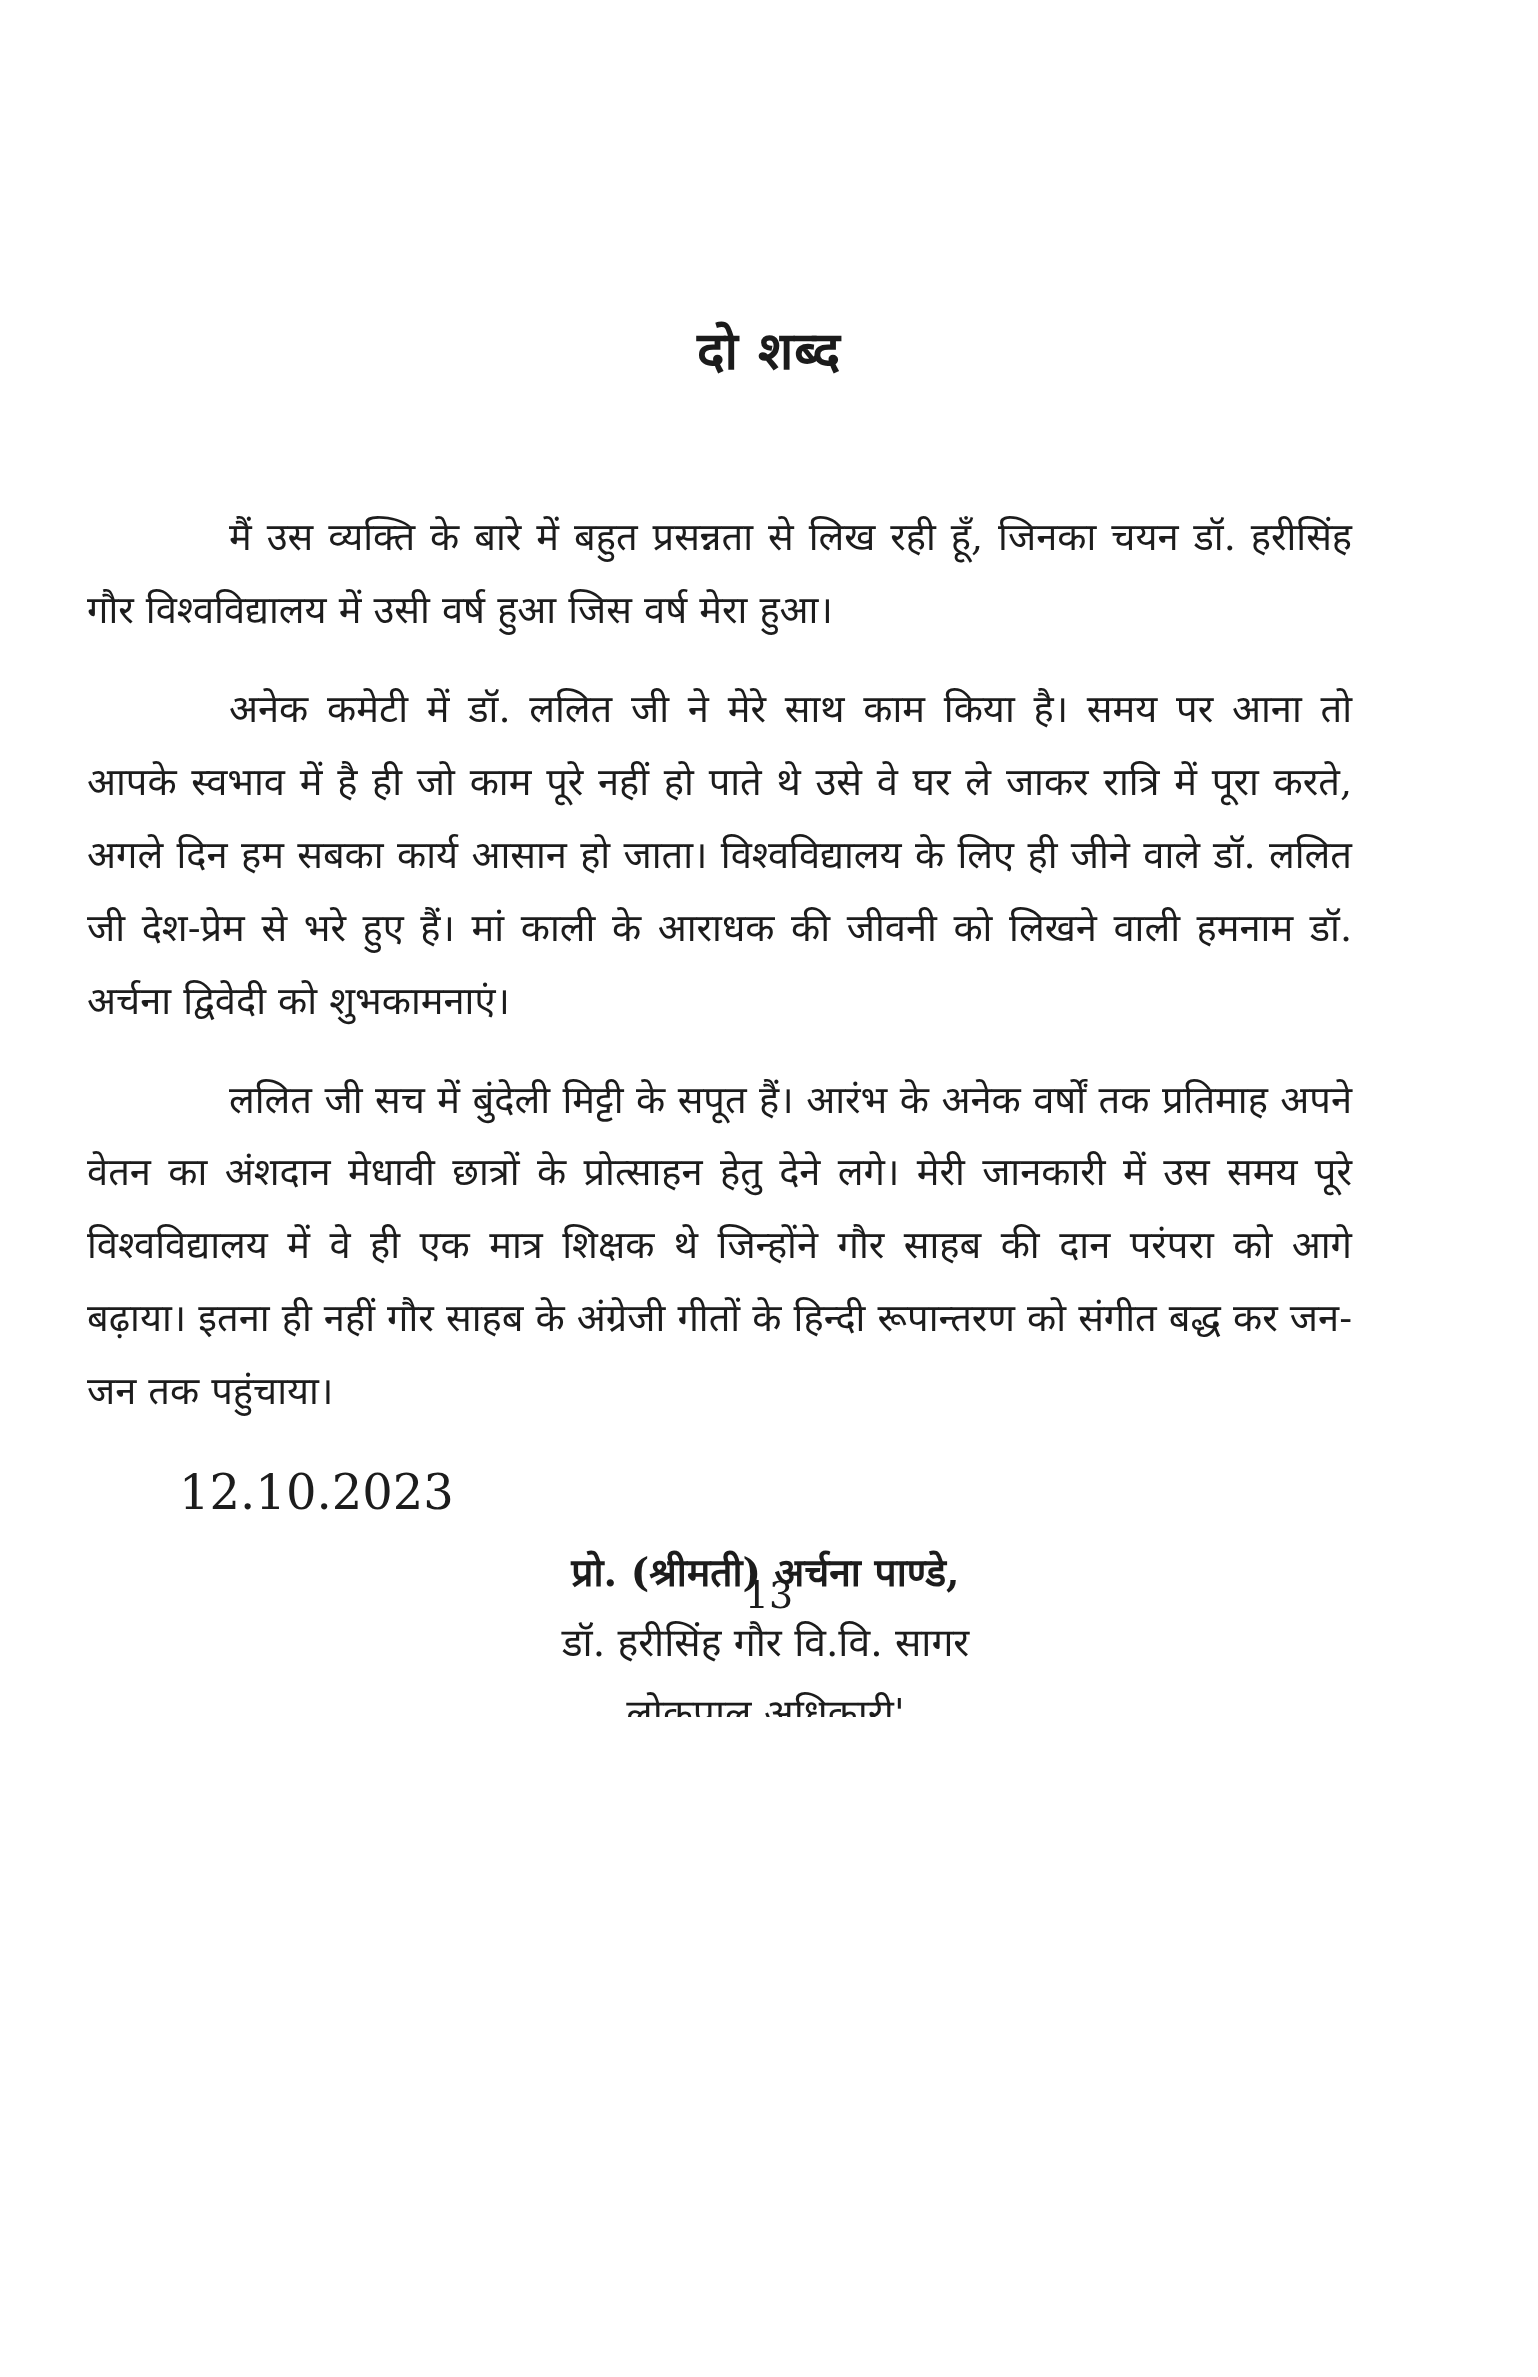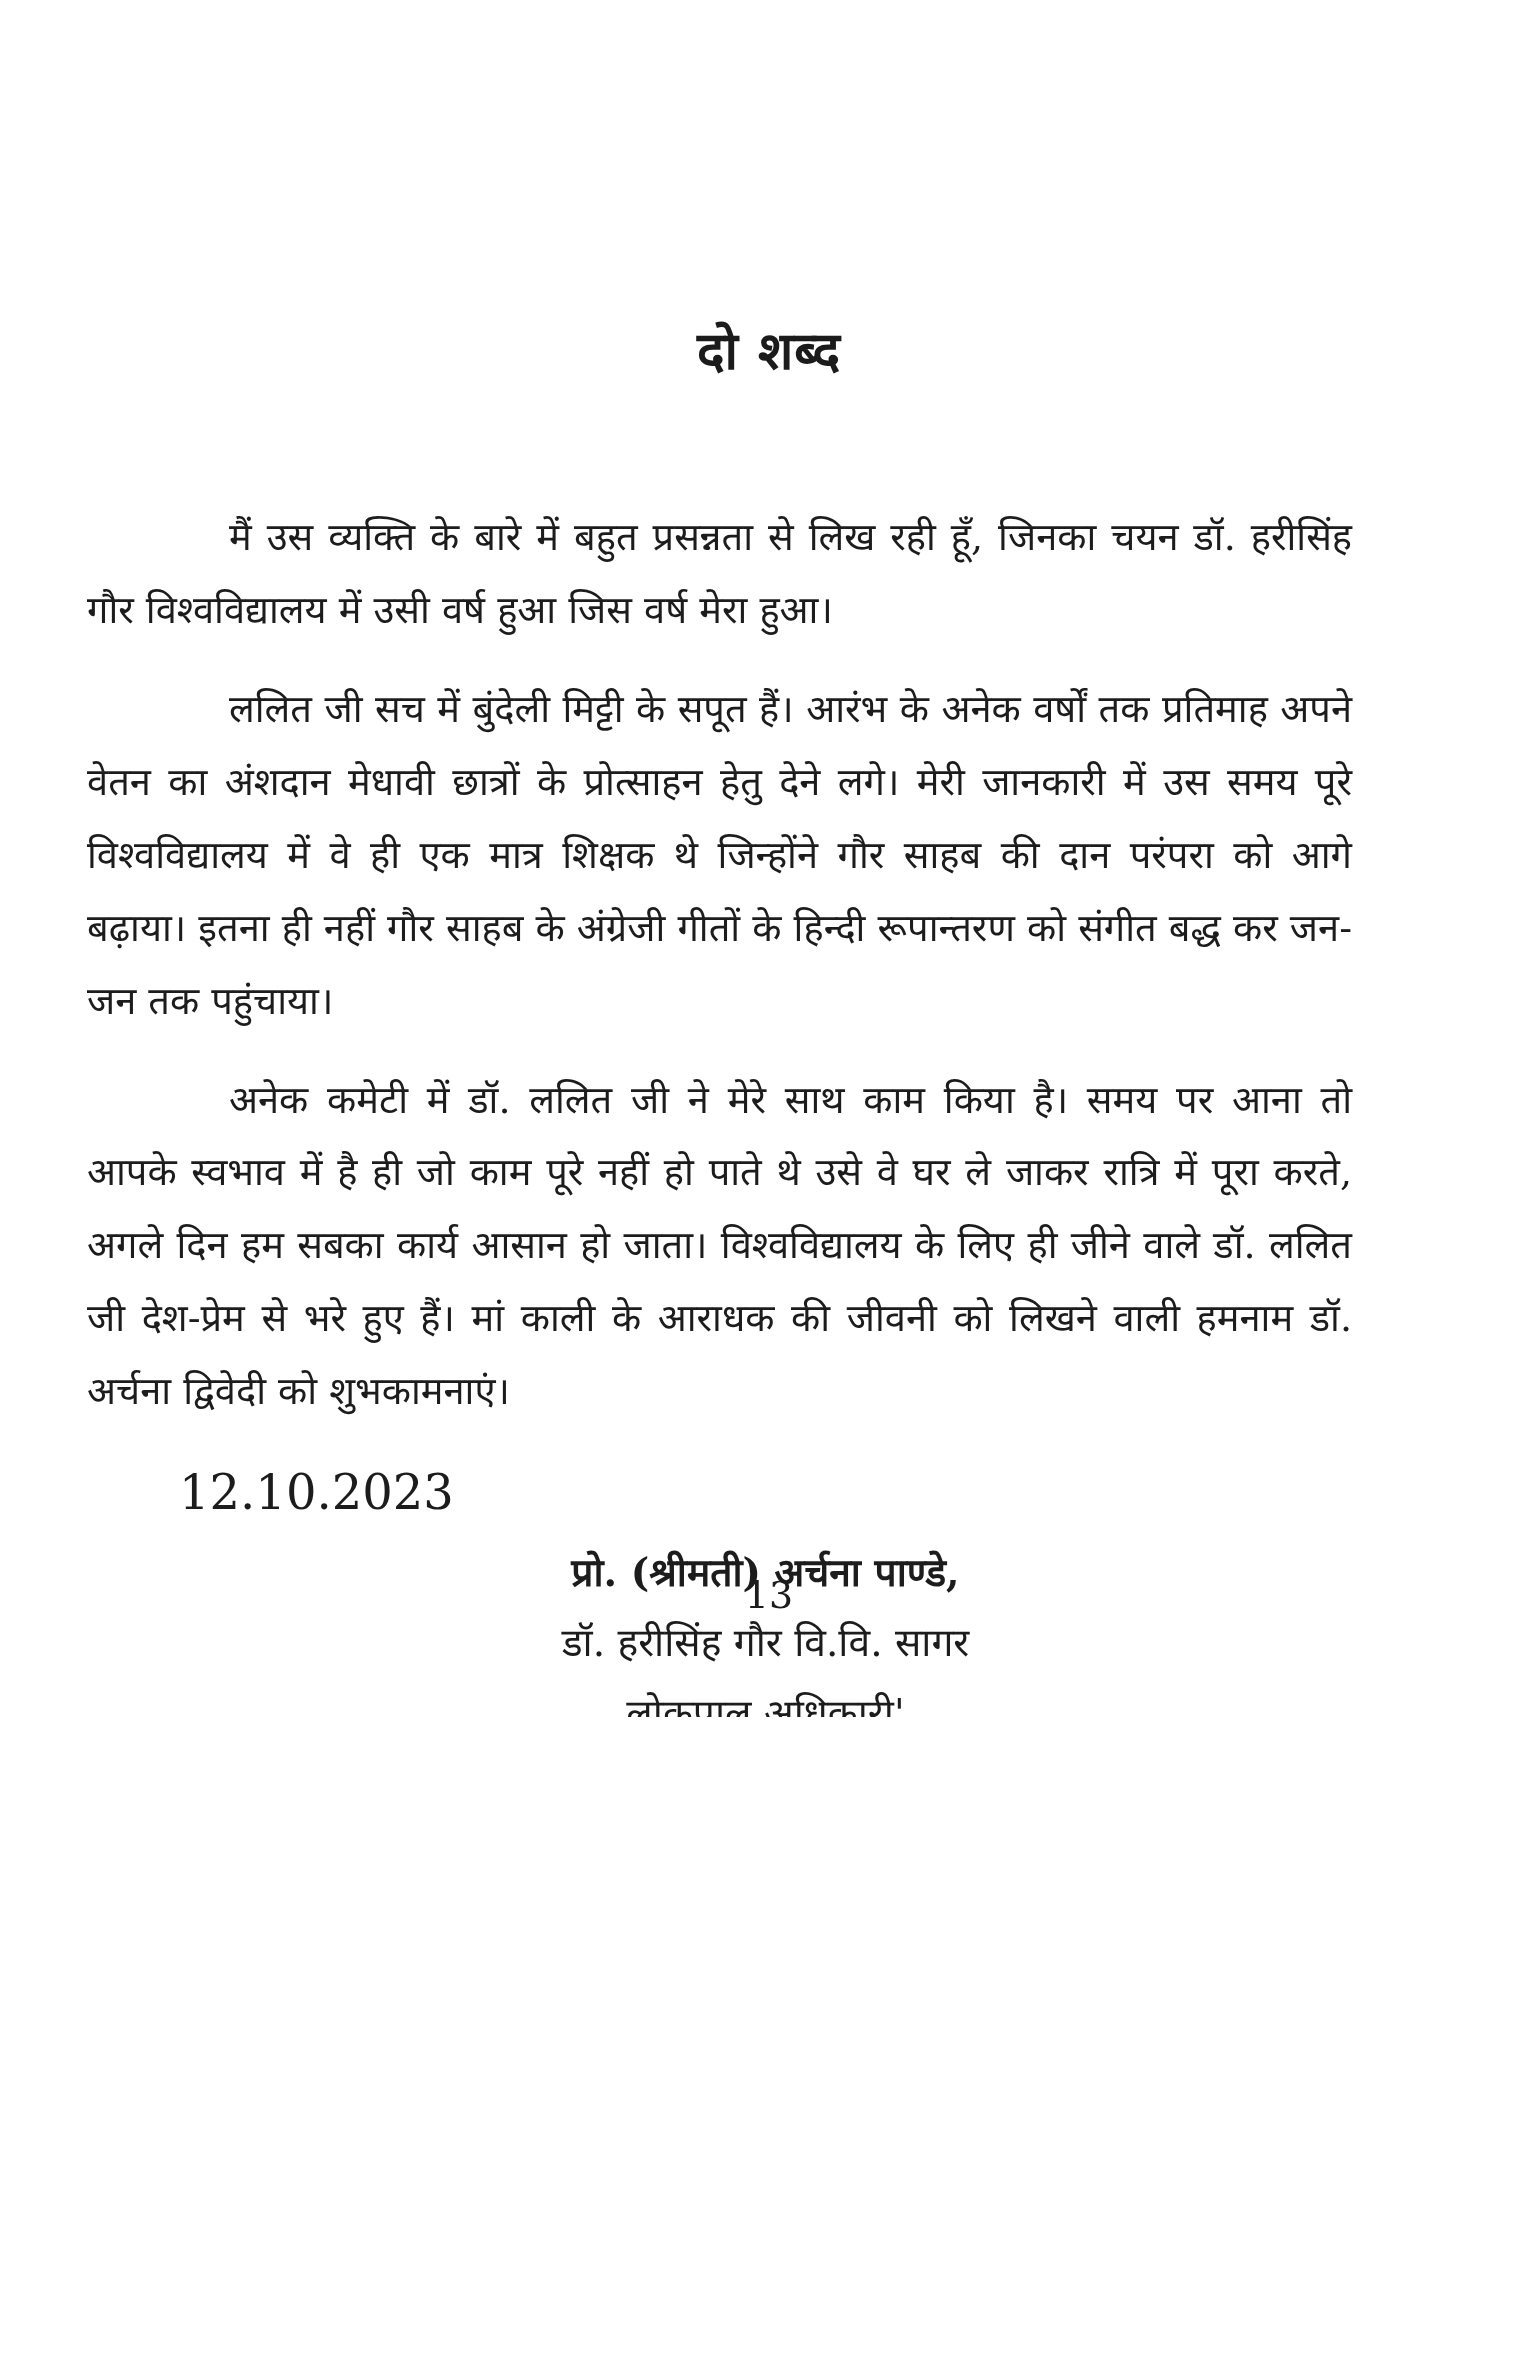--- a/index.html
+++ b/index.html
@@ -64,22 +64,22 @@
 </style>
 </head>
 <body>
 
 <div class="page">
 
   <h1 class="page-title">दो शब्द</h1>
 
   <div class="body-text">
     <p class="para">मैं उस व्यक्ति के बारे में बहुत प्रसन्नता से लिख रही हूँ, जिनका चयन डॉ. हरीसिंह गौर विश्वविद्यालय में उसी वर्ष हुआ जिस वर्ष मेरा हुआ।</p>
+    <p class="para">अनेक कमेटी में डॉ. ललित जी ने मेरे साथ काम किया है। समय पर आना तो आपके स्वभाव में है ही जो काम पूरे नहीं हो पाते थे उसे वे घर ले जाकर रात्रि में पूरा करते, अगले दिन हम सबका कार्य आसान हो जाता। विश्वविद्यालय के लिए ही जीने वाले डॉ. ललित जी देश-प्रेम से भरे हुए हैं। मां काली के आराधक की जीवनी को लिखने वाली हमनाम डॉ. अर्चना द्विवेदी को शुभकामनाएं।</p>
     <p class="para">ललित जी सच में बुंदेली मिट्टी के सपूत हैं। आरंभ के अनेक वर्षों तक प्रतिमाह अपने वेतन का अंशदान मेधावी छात्रों के प्रोत्साहन हेतु देने लगे। मेरी जानकारी में उस समय पूरे विश्वविद्यालय में वे ही एक मात्र शिक्षक थे जिन्होंने गौर साहब की दान परंपरा को आगे बढ़ाया। इतना ही नहीं गौर साहब के अंग्रेजी गीतों के हिन्दी रूपान्तरण को संगीत बद्ध कर जन-जन तक पहुंचाया।</p>
-    <p class="para">अनेक कमेटी में डॉ. ललित जी ने मेरे साथ काम किया है। समय पर आना तो आपके स्वभाव में है ही जो काम पूरे नहीं हो पाते थे उसे वे घर ले जाकर रात्रि में पूरा करते, अगले दिन हम सबका कार्य आसान हो जाता। विश्वविद्यालय के लिए ही जीने वाले डॉ. ललित जी देश-प्रेम से भरे हुए हैं। मां काली के आराधक की जीवनी को लिखने वाली हमनाम डॉ. अर्चना द्विवेदी को शुभकामनाएं।</p>
   </div>
 
   <div class="date-line">12.10.2023</div>
 
   <div class="signature-block">
     <div class="sig-name">प्रो. (श्रीमती) अर्चना पाण्डे,</div>
     <div class="sig-line">डॉ. हरीसिंह गौर वि.वि. सागर</div>
     <div class="sig-line">लोकपाल अधिकारी'</div>
   </div>
 

